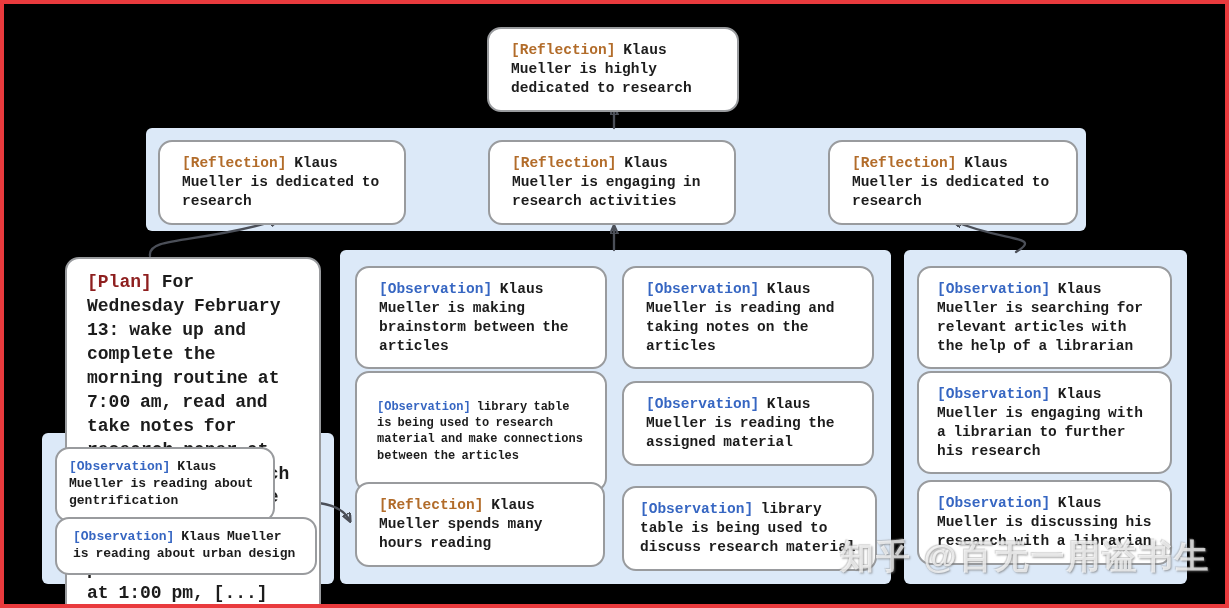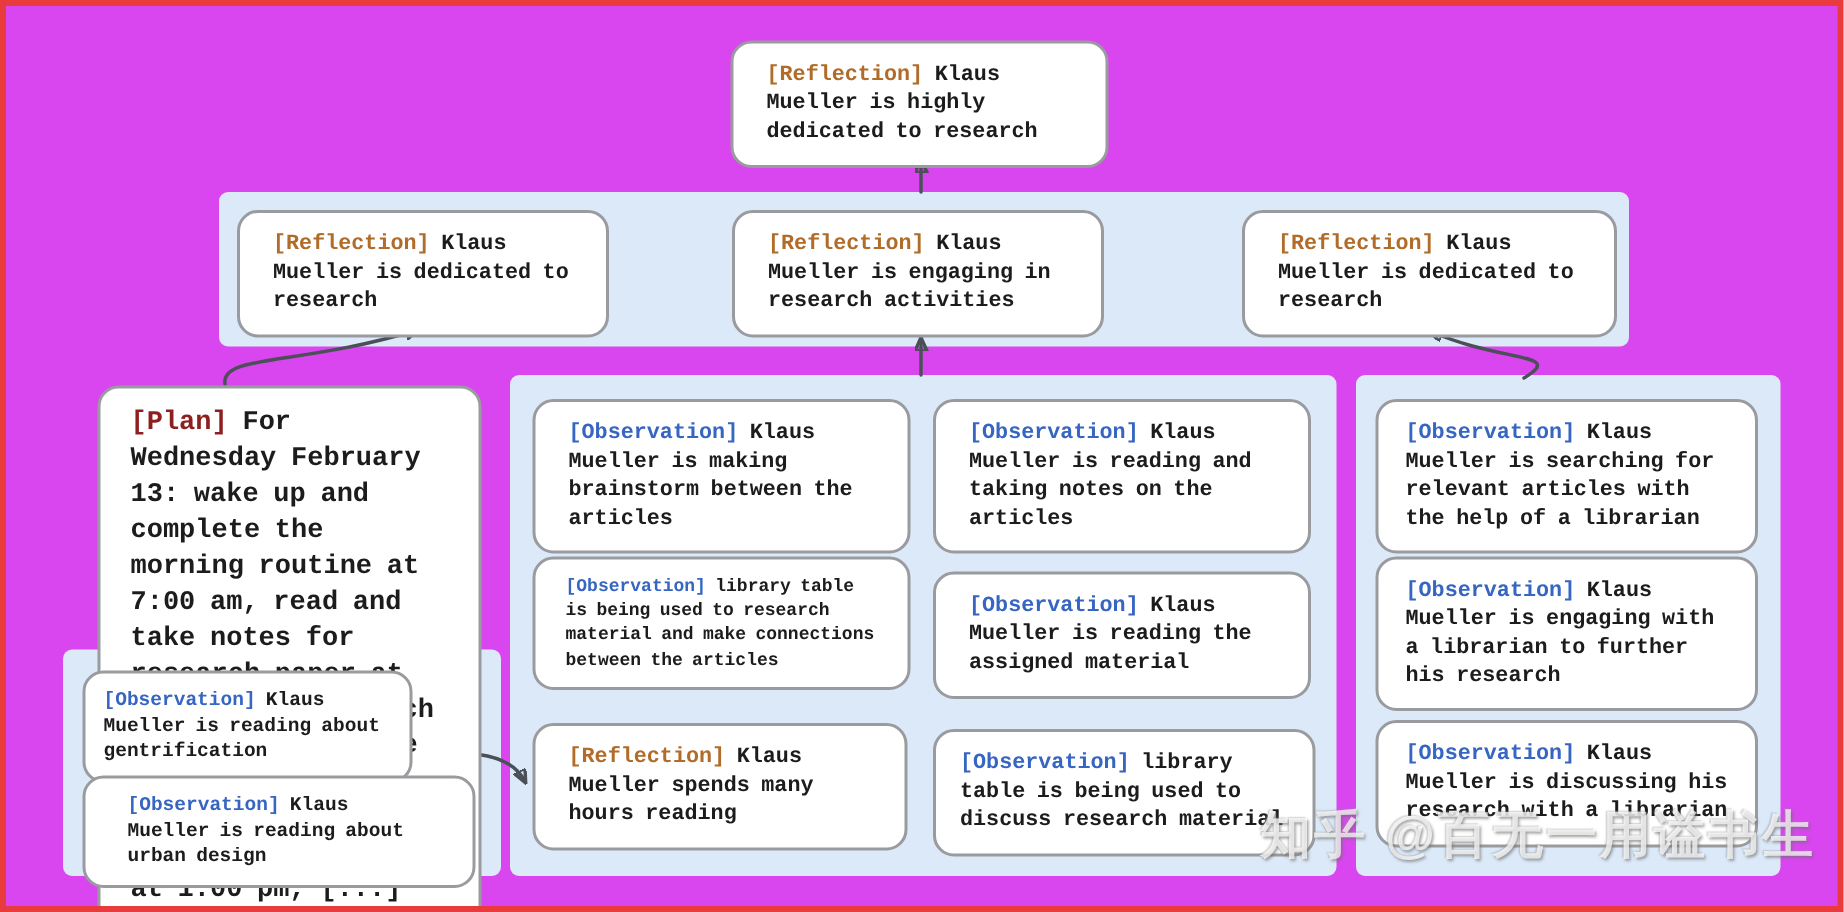--- a/index.html
+++ b/index.html
@@ -1,20 +1,20 @@
 <!DOCTYPE html>
 <html style="--frame: #e93a3d; --panel-bg: #dce9f8; --box-border: #999b9e; --text: #1c1c1c; --reflection-tag: #b26c2a; --observation-tag: #3666c2; --plan-tag: #8e1f1f; --arrow: #4b4f58;"><head>
 <meta charset="utf-8">
 <style>
   html,body{margin:0;padding:0;background:#fff;}
   .canvas{
     position:relative;
     width:1229px;height:608px;
     box-sizing:border-box;
-    background:#d946ef;
+    background:#000000;
     border:4px solid var(--frame, #e93a3d);
     overflow:hidden;
     font-family:"Liberation Mono","DejaVu Sans Mono",monospace;
   }
   .panel{
     position:absolute;
     background:var(--panel-bg,#dce9f8);
     border-radius:6px;
   }
   .node{
@@ -90,30 +90,30 @@
 
   <div class="node" style="left:61px;top:253px;width:256px;font-size:18px;padding:12px 20px;line-height:1.33;">
     <span class="tag tag-plan">[Plan]</span>
     <span>For Wednesday February 13: wake up and complete the morning routine at 7:00 am, read and take notes for research paper at 8:00 am, have lunch at 12:00 pm, write down ideas or brainstorm potential solutions at 1:00 pm, [...]</span>
   </div>
 
   <div class="node" style="left:51px;top:443px;width:220px;font-size:13px;padding:10px 12px;">
     <span class="tag tag-observation">[Observation]</span>
     <span>Klaus Mueller is reading about gentrification</span>
   </div>
-  <div class="node" style="left:51px;top:513px;width:262px;font-size:13px;padding:10px 28px;">
+  <div class="node" style="left:51px;top:513px;width:262px;font-size:13px;padding:10px 16px;">
     <span class="tag tag-observation">[Observation]</span>
     <span>Klaus Mueller is reading about urban design</span>
   </div>
 
   <div class="node" style="left:351px;top:262px;width:252px;">
     <span class="tag tag-observation">[Observation]</span>
     <span>Klaus Mueller is making brainstorm between the articles</span>
   </div>
-  <div class="node" style="left:351px;top:367px;width:252px;font-size:12px;padding:10px 20px;line-height:1.35;">
+  <div class="node" style="left:351px;top:367px;width:252px;font-size:12px;padding:26px 20px;line-height:1.35;">
     <span class="tag tag-observation">[Observation]</span>
     <span>library table is being used to research material and make connections between the articles</span>
   </div>
   <div class="node" style="left:351px;top:478px;width:250px;">
     <span class="tag tag-reflection">[Reflection]</span>
     <span>Klaus Mueller spends many hours reading</span>
   </div>
 
   <div class="node" style="left:618px;top:262px;width:252px;">
     <span class="tag tag-observation">[Observation]</span>

